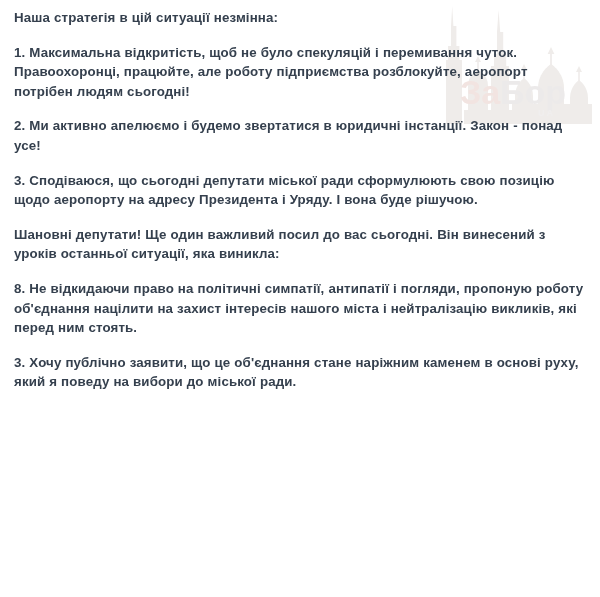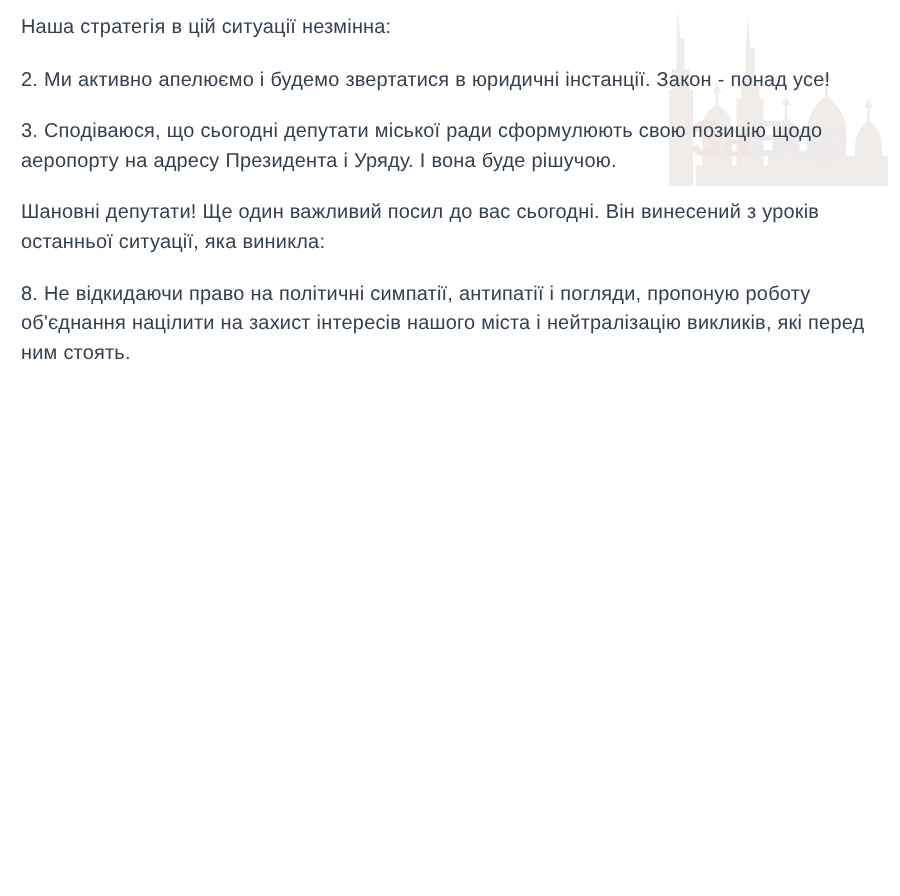--- a/index.html
+++ b/index.html
@@ -41,20 +41,21 @@
     box-sizing: border-box;
   }
   #article p {
     margin: 0 0 15px 0;
     font-size: 13.3px;
     line-height: 19.6px;
     color: #35404e;
     letter-spacing: 0.01em;
     text-align: left;
     word-spacing: 0.01em;
+    font-weight: bold;
   }
 </style>
 </head>
 <body>
 
 <div id="watermark">
   <svg viewBox="0 0 180 130" xmlns="http://www.w3.org/2000/svg" aria-hidden="true">
     <g fill="#efecea">
 
       <path d="M28 124 L28 46 L31 46 L31 26 L32.2 6 L33.4 26 L36.4 26 L36.4 46 L39.4 46 L39.4 124 Z"></path>
@@ -79,17 +80,19 @@
     <g font-family="Liberation Sans, sans-serif" font-weight="bold">
       <text x="40" y="104" font-size="34" fill="#f2e4e1">За</text>
       <text x="80" y="104" font-size="34" fill="#eceaea">Бор</text>
       <text x="118" y="116" font-size="9" letter-spacing="2" fill="#f0eeee">UA</text>
     </g>
   </svg>
 </div>
 
 <article id="article">
   <p>Наша стратегія в цій ситуації незмінна:</p>
+  <p>1. Максимальна відкритість, щоб не було спекуляцій і перемивання чуток. Правоохоронці, працюйте, але роботу підприємства розблокуйте, аеропорт потрібен людям сьогодні!</p>
   <p>2. Ми активно апелюємо і будемо звертатися в юридичні інстанції. Закон - понад усе!</p>
   <p>3. Сподіваюся, що сьогодні депутати міської ради сформулюють свою позицію щодо аеропорту на адресу Президента і Уряду. І вона буде рішучою.</p>
   <p>Шановні депутати! Ще один важливий посил до вас сьогодні. Він винесений з уроків останньої ситуації, яка виникла:</p>
   <p>8. Не відкидаючи право на політичні симпатії, антипатії і погляди, пропоную роботу об'єднання націлити на захист інтересів нашого міста і нейтралізацію викликів, які перед ним стоять.</p>
+  <p>3. Хочу публічно заявити, що це об'єднання стане наріжним каменем в основі руху, який я поведу на вибори до міської ради.</p>
 </article>
 
 </body></html>

